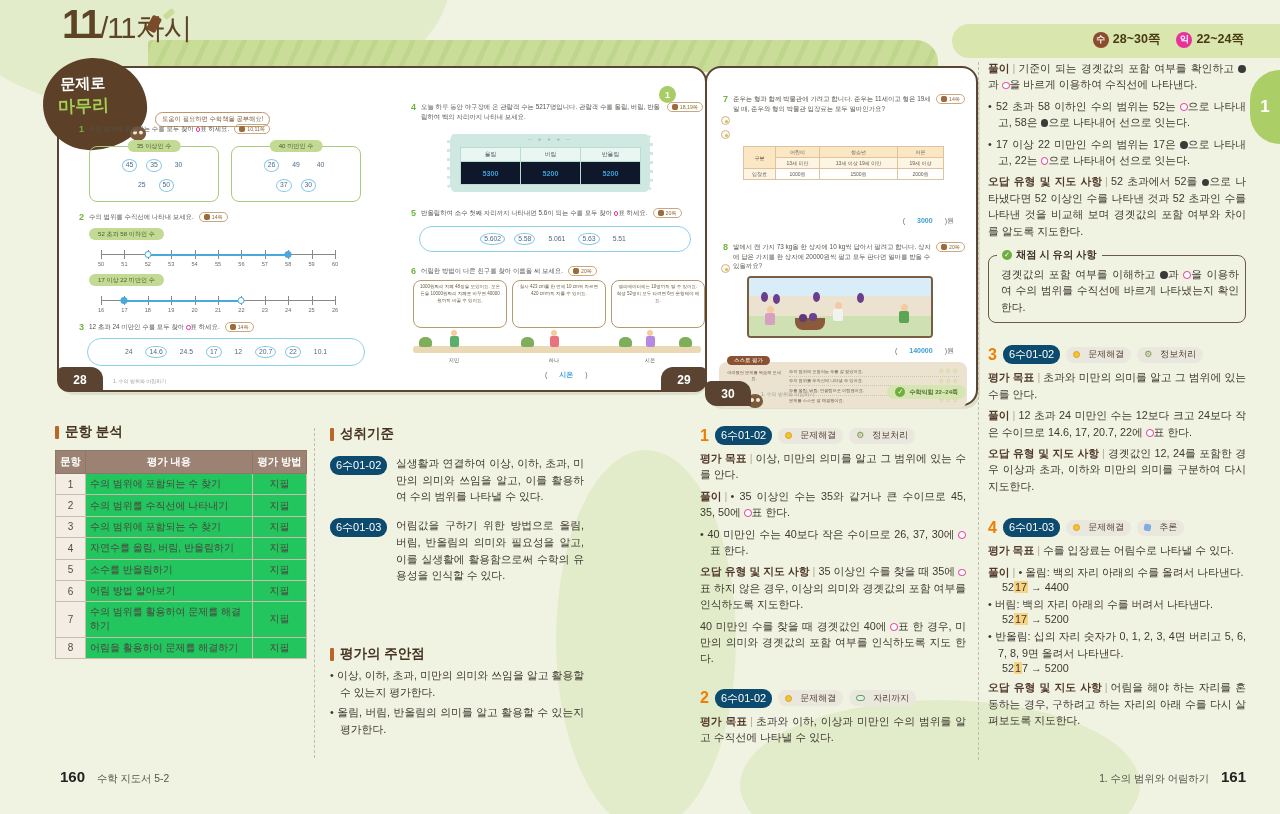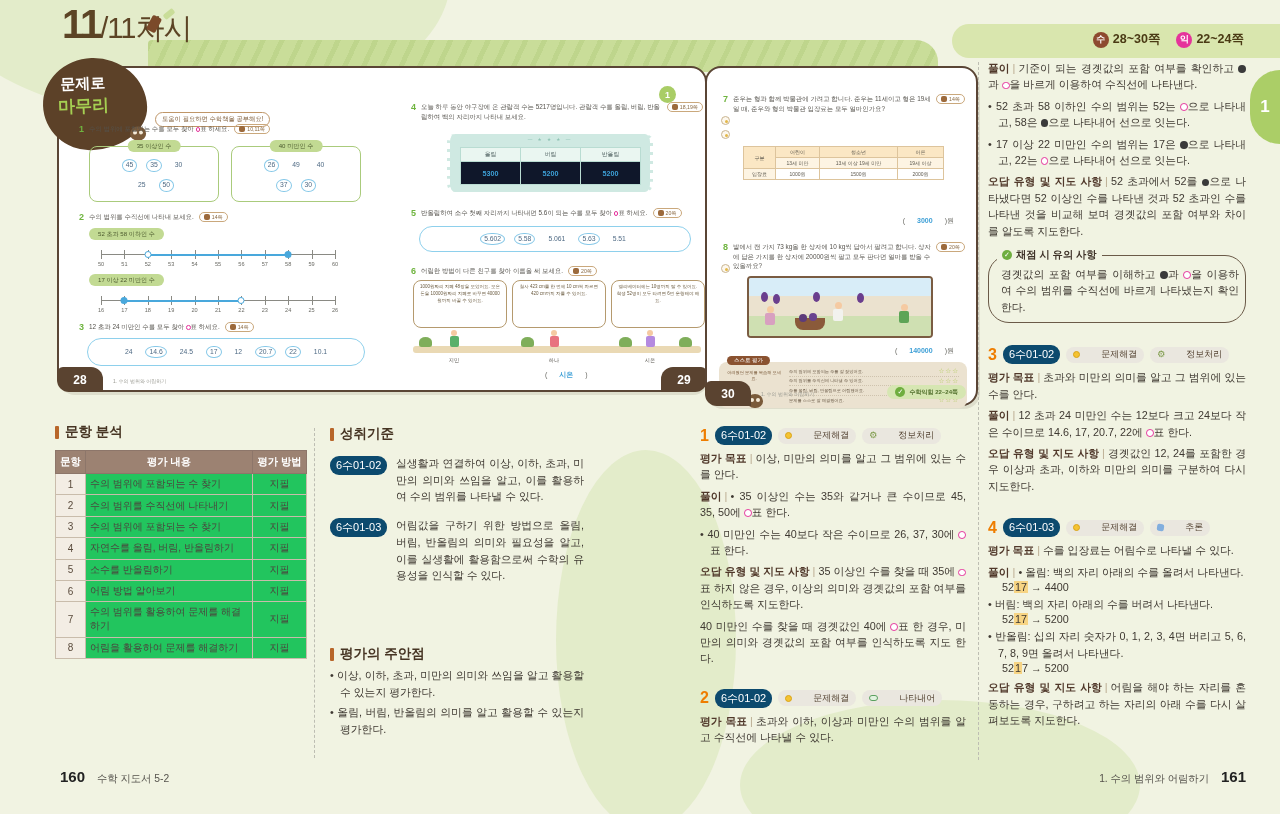--- a/index.html
+++ b/index.html
@@ -130,34 +130,34 @@
   table.an td.mt{text-align:center;width:52px}
   .std-item{position:relative;margin-top:12px;padding-left:66px;min-height:20px}
   .code-pill{background:#0c4a6e;color:#fff;font-size:11px;border-radius:9px;padding:2px 6px;white-space:nowrap}
   .std-item .code-pill{position:absolute;left:0;top:1px}
   .jtxt{font-size:10.8px;line-height:1.55;text-align:justify;color:#3e3831}
   .bullets p{font-size:10.8px;line-height:1.55;text-align:justify;color:#3e3831;margin-top:4px;
              padding-left:10px;text-indent:-10px}
   
   .sec-head{display:flex;align-items:center;gap:6px}
   .sec-num{color:#ee7d00;font-size:16px;font-weight:bold}
-  .chip{display:inline-flex;align-items:center;gap:21px;background:#eae7df;border-radius:8px;
+  .chip{display:inline-flex;align-items:center;gap:8px;background:#eae7df;border-radius:8px;
         padding:1.5px 7px;font-size:9px;color:#554433}
   .ic-bulb{width:7px;height:7px;background:#f5c332;border:1px solid #d9a41a;border-radius:50%}
   .ic-gear{font-size:9px;color:#7c9a48;line-height:1}.ic-gear::before{content:"⚙"}
   .ic-speech{width:9px;height:6px;border:1px solid #5aa05f;border-radius:3px;background:#e2f2e0}
   .ic-puzzle{width:7px;height:7px;background:#82aede;border-radius:2px;transform:rotate(8deg)}
   .rt{font-size:10.8px;line-height:1.52;color:#3e3831;text-align:justify;margin-top:5px}
   .rt.hang{padding-left:10px;text-indent:-10px}
   .lbl{font-weight:bold;color:#50382a}
   .sep{color:#b9a98f;margin:0 3px}
   .dot-open{display:inline-block;width:.72em;height:.72em;border:1.4px solid #e5339b;border-radius:50%;
             vertical-align:-1px;background:#fff}
   .dot-fill{display:inline-block;width:.72em;height:.72em;background:#3a3a3a;border-radius:50%;vertical-align:-1px}
-  .notebox{position:relative;border:1.5px solid #6b5a48;border-radius:21px;margin-top:16px;padding:10px 6px 7px 12px}
+  .notebox{position:relative;border:1.5px solid #6b5a48;border-radius:8px;margin-top:16px;padding:10px 6px 7px 12px}
   .note-title{position:absolute;top:-8px;left:8px;background:#f1f3e2;padding:0 5px;display:flex;
               align-items:center;gap:4px;font-size:10.3px;font-weight:bold;color:#3e3228}
   .eq{margin:1px 0 3px 14px;font-size:10.8px;color:#3e3831}
   .eq-hi{background:#f7d483;padding:0 1px}
   .footer{position:absolute;display:flex;align-items:baseline;gap:12px}
   .fnum{font-size:15px;font-weight:bold;color:#222}
   .flab{font-size:10.3px;color:#55524c}
 </style>
 </head>
 <body>
@@ -614,21 +614,21 @@
 
     <div class="sec-head" style="margin-top:22px">
       <span class="sec-num">2</span>
       <span class="code-pill">6수01-02</span>
       <span class="chip">
           <i class="ic-bulb"></i>
           <span>문제해결</span>
         </span>
       <span class="chip">
           <i class="ic-speech"></i>
-          <span>나타내어</span>
+          <span>자리까지</span>
         </span>
     </div>
     <p class="rt"><b class="lbl">평가 목표</b><span class="sep">|</span><span>초과와 이하, 이상과 미만인 수의 범위를 알고 수직선에 나타낼 수 있다.</span></p>
   </div>
 
   <div style="position:absolute;left:988px;top:54px;width:258px">
     <p class="rt" style="margin-top:6px"><b class="lbl">풀이</b><span class="sep">|</span><span>기준이 되는 경곗값의 포함 여부를 확인하고 <i class="dot-fill"></i>과 <i class="dot-open"></i>을 바르게 이용하여 수직선에 나타낸다.</span></p>
     <p class="rt hang"><span>•</span> <span>52 초과 58 이하인 수의 범위는 52는 <i class="dot-open"></i>으로 나타내고, 58은 <i class="dot-fill"></i>으로 나타내어 선으로 잇는다.</span></p>
     <p class="rt hang"><span>•</span> <span>17 이상 22 미만인 수의 범위는 17은 <i class="dot-fill"></i>으로 나타내고, 22는 <i class="dot-open"></i>으로 나타내어 선으로 잇는다.</span></p>
     <p class="rt"><b class="lbl">오답 유형 및 지도 사항</b><span class="sep">|</span><span>52 초과에서 52를 <i class="dot-fill"></i>으로 나타냈다면 52 이상인 수를 나타낸 것과 52 초과인 수를 나타낸 것을 비교해 보며 경곗값의 포함 여부와 차이를 알도록 지도한다.</span></p>

